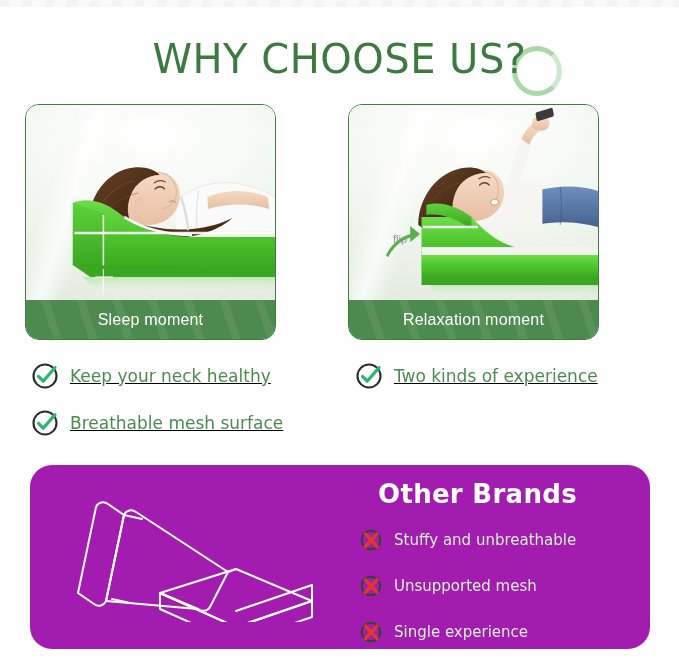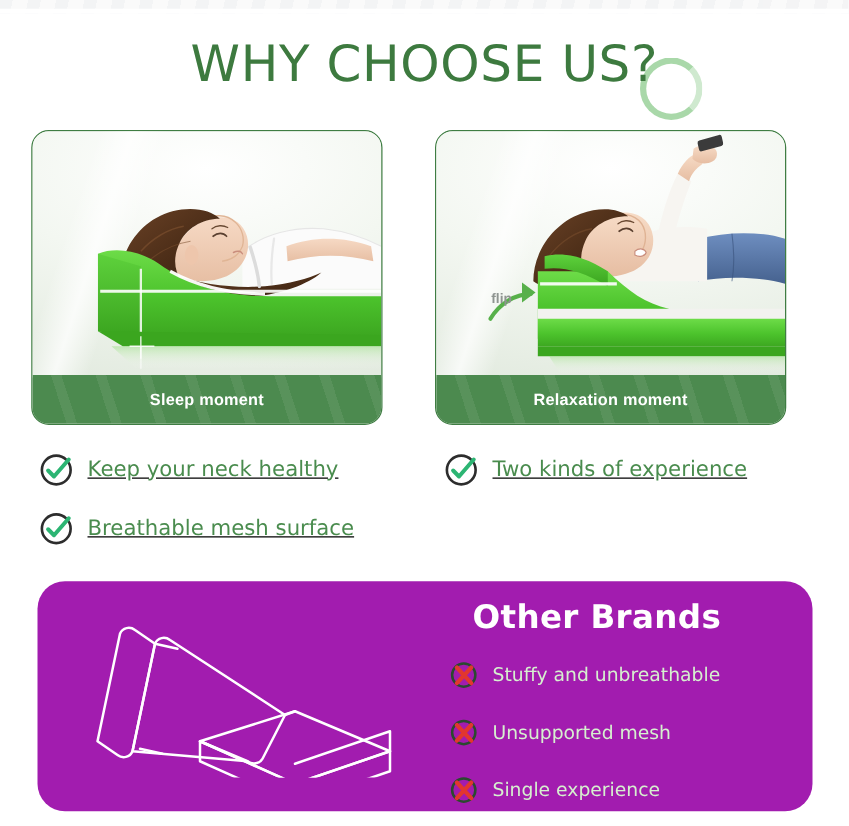--- a/index.html
+++ b/index.html
@@ -20,21 +20,21 @@
     opacity:.85;
   }
   .top-strip:after{
     content:"";position:absolute;left:0;right:0;bottom:0;height:4px;
     background:#ffffff;
   }
 
   
   .title-wrap{
     position:absolute;left:0;top:22px;width:679px;height:60px;
-    display:flex;align-items:center;justify-content:center;
+    display:flex;align-items:flex-end;justify-content:center;
   }
   .title{
     position:relative;
     font-size:40px;letter-spacing:.5px;
     color:#3d7a3f;font-weight:400;
     font-family:"DejaVu Sans", sans-serif;
     white-space:nowrap;
     z-index:2;
   }
   .title-ring{
@@ -43,45 +43,44 @@
     border:5px solid #a9d8a9;
     border-right-color:#cfe9cf;
     z-index:1;
   }
 
   
   .cards{
     position:absolute;left:0;top:104px;width:679px;height:236px;
   }
   .card{
-    position:absolute;top:0;width:281px;height:236px;
+    position:absolute;top:0;width:251px;height:236px;
     border:1px solid #3f7d43;
     border-radius:14px;
     overflow:hidden;
     background:#eaf0e7;
     box-sizing:border-box;
-    font-weight:bold;
   }
   .card.left{left:25px;}
   .card.right{left:348px;}
   .card-photo{
     position:absolute;left:0;top:0;width:100%;height:197px;
     background:
       radial-gradient(120% 90% at 50% 15%, #ffffff 0%, #f3f7f1 48%, #e3ebe0 100%);
     overflow:hidden;
   }
   .card-photo:before{
     content:"";position:absolute;left:-20%;top:-30%;width:75%;height:160%;
     background:linear-gradient(100deg,rgba(255,255,255,0) 40%,rgba(255,255,255,.75) 50%,rgba(255,255,255,0) 60%);
     transform:rotate(8deg);
   }
   .card-caption{
     position:absolute;left:0;bottom:0;width:100%;height:39px;
     background:#4c8a4f;
-    color:#ffffff;font-size:13px;
+    color:#ffffff;font-size:16px;
     display:flex;align-items:center;justify-content:center;
     letter-spacing:.2px;
     overflow:hidden;
   }
   .card-caption .cap-stripes{
     position:absolute;inset:0;
     background:repeating-linear-gradient(72deg,rgba(255,255,255,0) 0 26px,rgba(255,255,255,.07) 26px 34px);
     pointer-events:none;
   }
   .card-caption span.cap-text{position:relative;z-index:2;}

